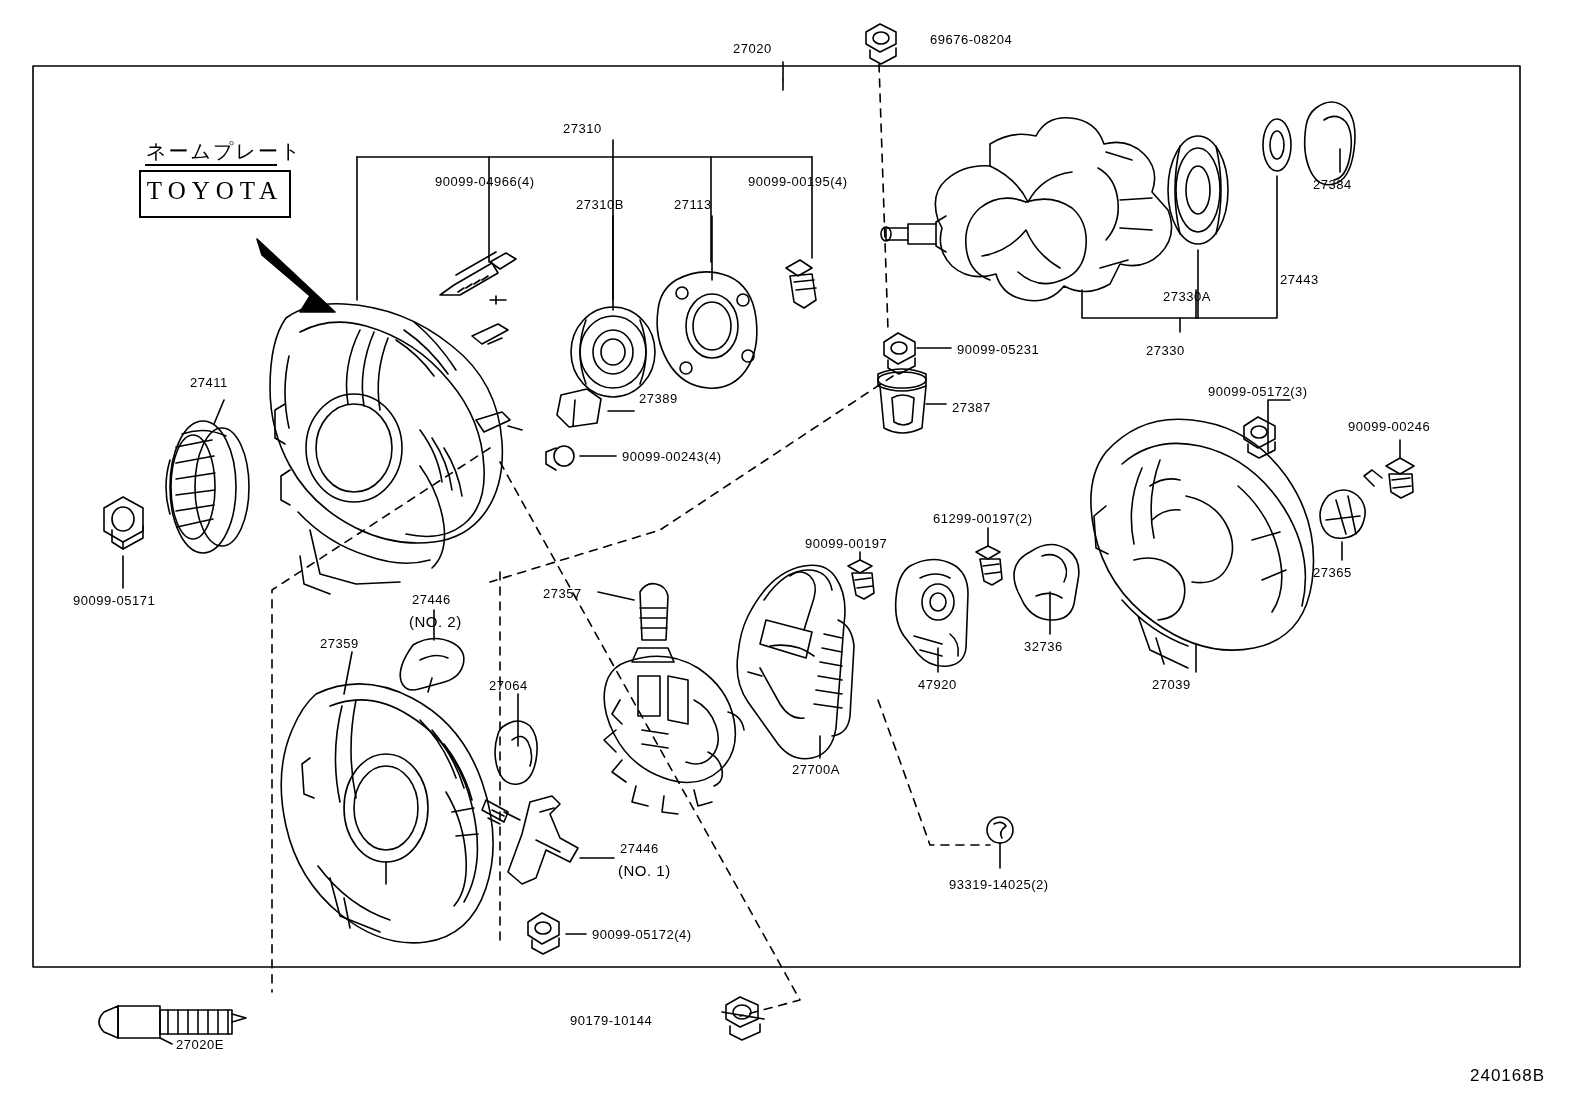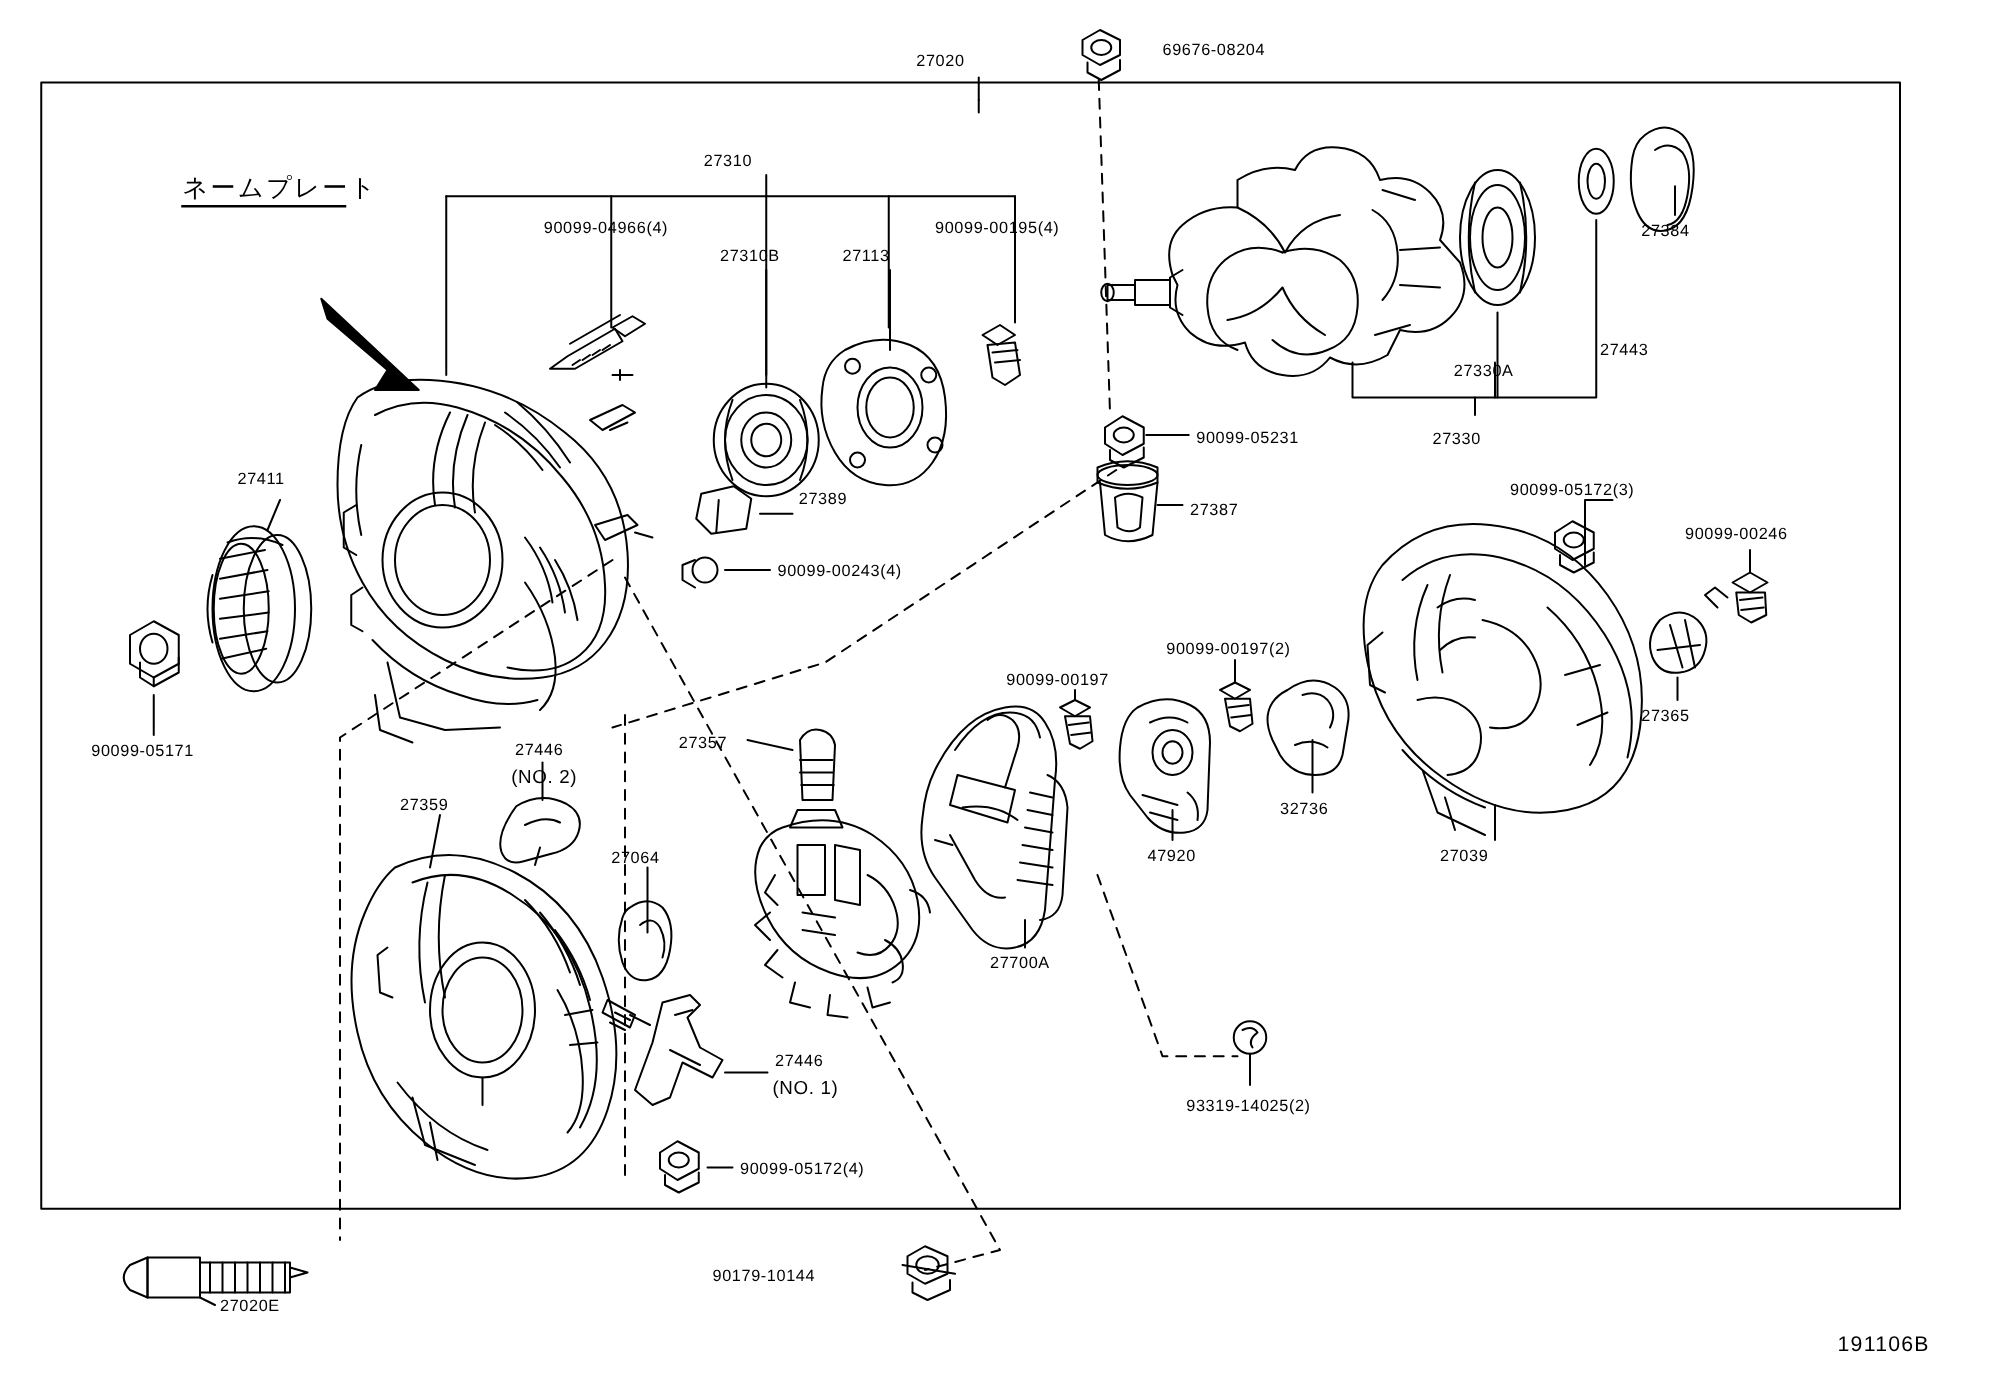--- a/index.html
+++ b/index.html
@@ -326,20 +326,21 @@
       <path d="M860 560 L860 552"></path>
       <path d="M988 546 L988 528"></path>
       <path d="M712 280 L712 216"></path>
       <path d="M613 310 L613 216"></path>
 
     </g>
   </svg>
 
   <div class="lbl jp" style="left:146px; top:140px; width:180px;">ネームプレート</div>
   <div style="position:absolute; left:145px; top:160px; width:132px; height:4px; border-bottom:2px solid #000;"></div>
+  <div class="nameplate" style="left:139px; top:170px; width:152px; height:48px;">TOYOTA</div>
 
   <div id="labels-layer">
       <div class="lbl" style="left: 733px; top: 42px; width: 100px;">27020</div>
       <div class="lbl" style="left: 930px; top: 33px; width: 190px;">69676-08204</div>
       <div class="lbl" style="left: 563px; top: 122px; width: 100px;">27310</div>
       <div class="lbl" style="left: 435px; top: 175px; width: 220px;">90099-04966(4)</div>
       <div class="lbl" style="left: 748px; top: 175px; width: 220px;">90099-00195(4)</div>
       <div class="lbl" style="left: 576px; top: 198px; width: 110px;">27310B</div>
       <div class="lbl" style="left: 674px; top: 198px; width: 100px;">27113</div>
       <div class="lbl" style="left: 1313px; top: 178px; width: 100px;">27384</div>
@@ -347,35 +348,35 @@
       <div class="lbl" style="left: 1163px; top: 290px; width: 110px;">27330A</div>
       <div class="lbl" style="left: 1146px; top: 344px; width: 100px;">27330</div>
       <div class="lbl" style="left: 957px; top: 343px; width: 190px;">90099-05231</div>
       <div class="lbl" style="left: 639px; top: 392px; width: 100px;">27389</div>
       <div class="lbl" style="left: 952px; top: 401px; width: 100px;">27387</div>
       <div class="lbl" style="left: 190px; top: 376px; width: 100px;">27411</div>
       <div class="lbl" style="left: 1208px; top: 385px; width: 220px;">90099-05172(3)</div>
       <div class="lbl" style="left: 1348px; top: 420px; width: 190px;">90099-00246</div>
       <div class="lbl" style="left: 622px; top: 450px; width: 220px;">90099-00243(4)</div>
       <div class="lbl" style="left: 73px; top: 594px; width: 190px;">90099-05171</div>
-      <div class="lbl" style="left: 933px; top: 512px; width: 220px;">90099-00197(2)</div>
+      <div class="lbl" style="left: 933px; top: 512px; width: 220px;">61299-00197(2)</div>
       <div class="lbl" style="left: 805px; top: 537px; width: 190px;">90099-00197</div>
       <div class="lbl" style="left: 1313px; top: 566px; width: 100px;">27365</div>
       <div class="lbl" style="left: 543px; top: 587px; width: 100px;">27357</div>
       <div class="lbl" style="left: 412px; top: 593px; width: 100px;">27446</div>
       <div class="lbl sub" style="left: 409px; top: 613px; width: 100px;">(NO. 2)</div>
       <div class="lbl" style="left: 320px; top: 637px; width: 100px;">27359</div>
       <div class="lbl" style="left: 1024px; top: 640px; width: 100px;">32736</div>
       <div class="lbl" style="left: 918px; top: 678px; width: 100px;">47920</div>
       <div class="lbl" style="left: 1152px; top: 678px; width: 100px;">27039</div>
       <div class="lbl" style="left: 489px; top: 679px; width: 100px;">27064</div>
       <div class="lbl" style="left: 792px; top: 763px; width: 110px;">27700A</div>
       <div class="lbl" style="left: 620px; top: 842px; width: 100px;">27446</div>
       <div class="lbl sub" style="left: 618px; top: 862px; width: 100px;">(NO. 1)</div>
       <div class="lbl" style="left: 949px; top: 878px; width: 220px;">93319-14025(2)</div>
       <div class="lbl" style="left: 592px; top: 928px; width: 220px;">90099-05172(4)</div>
       <div class="lbl" style="left: 570px; top: 1014px; width: 190px;">90179-10144</div>
       <div class="lbl" style="left: 176px; top: 1038px; width: 110px;">27020E</div>
     </div>
 
-  <div class="lbl code" style="left:1470px; top:1066px; width:120px;">191106B</div>
+  <div class="lbl code" style="left:1470px; top:1066px; width:120px;">240168B</div>
 
 </div>
 
 </body></html>

